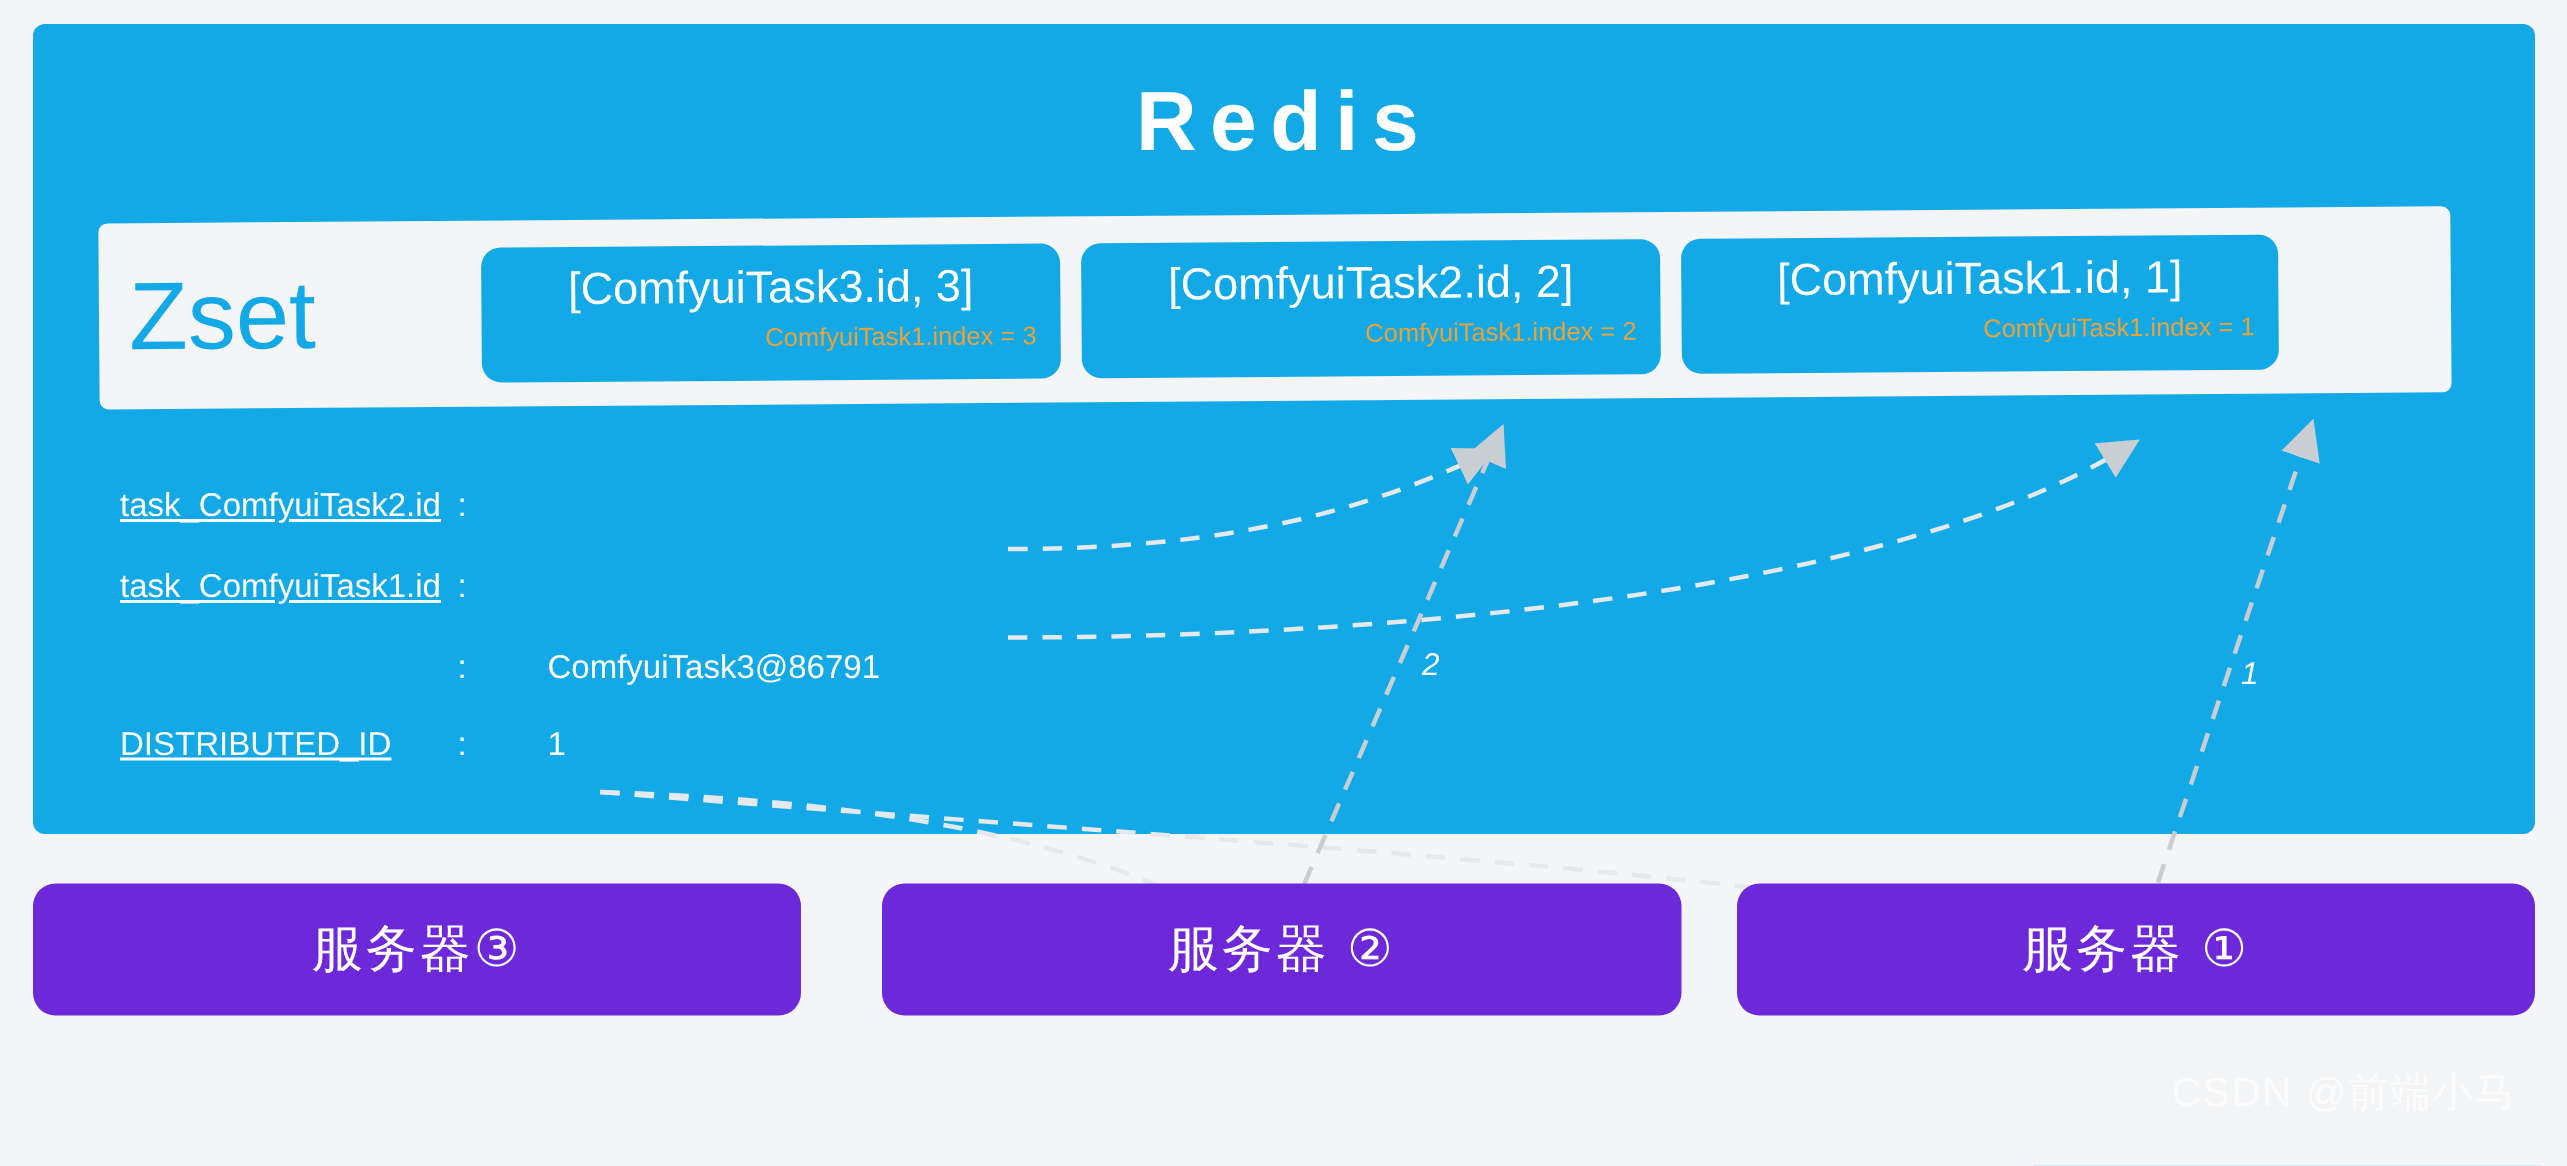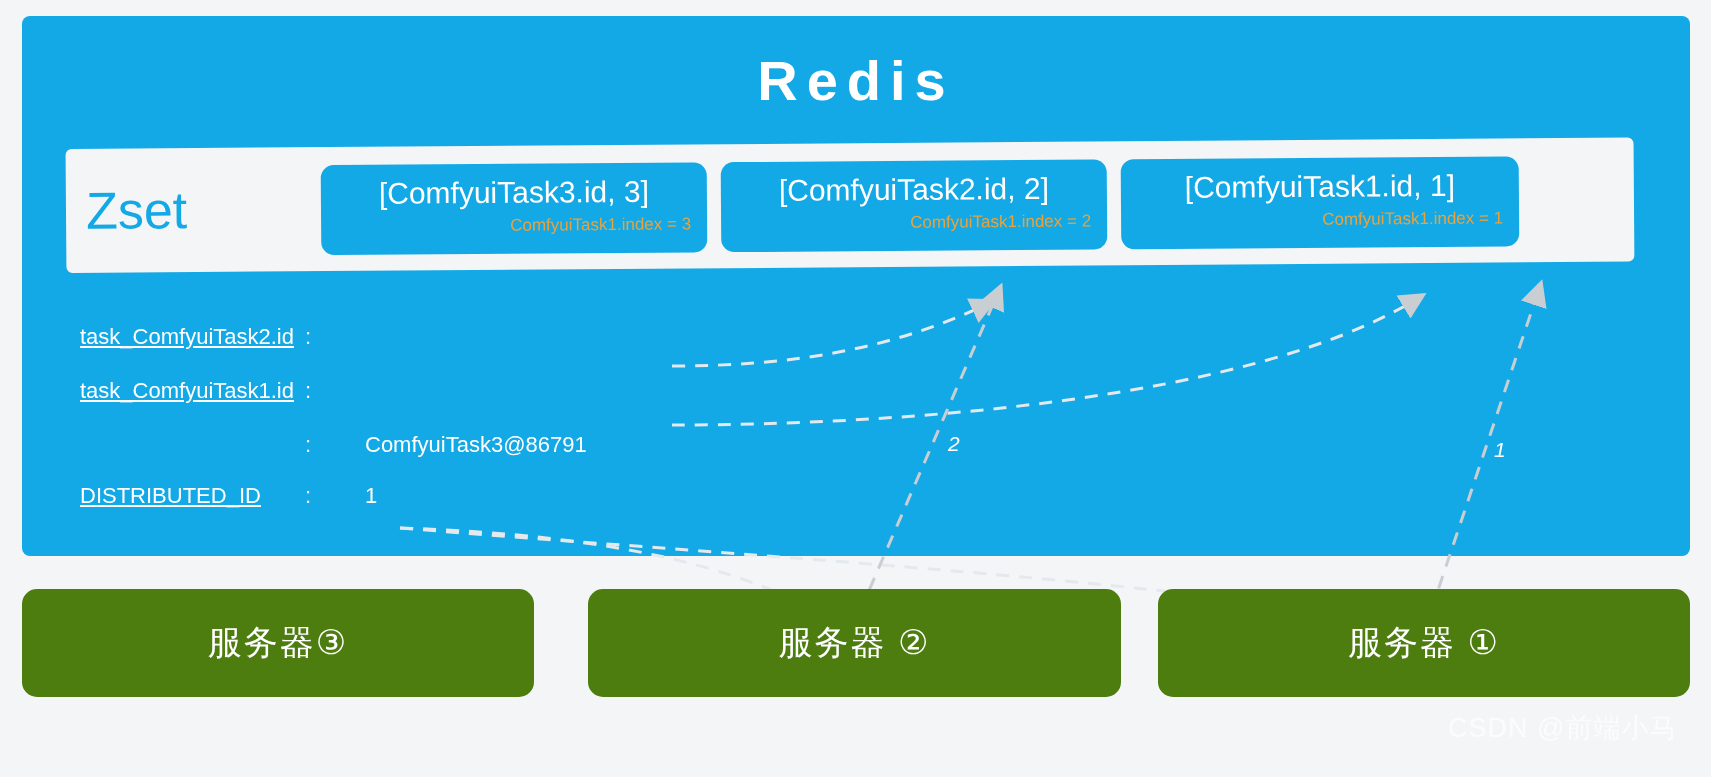--- a/index.html
+++ b/index.html
@@ -62,21 +62,21 @@
     width: 1568px;
     height: 124px;
     transform: rotate(-0.42deg);
     transform-origin: left center;
   }
   #zset-label {
     position: absolute;
     left: 20px;
     top: 20px;
     color: #13a8e6;
-    font-size: 52px;
+    font-size: 64px;
     line-height: 84px;
   }
   .zcard {
     position: absolute;
     top: 18px;
     height: 90px;
     background: #13a8e6;
     border-radius: 13px;
     box-sizing: border-box;
     padding: 9px 16px 0 16px;
@@ -116,22 +116,22 @@
   }
   .kv-key { position: absolute; left: 0; text-decoration: underline; }
   .kv-colon { position: absolute; left: 225px; }
   .kv-val { position: absolute; left: 285px; }
   .kv-row.compact { height: 48px; line-height: 48px; }
 
   
   .server-box {
     position: absolute;
     top: 589px;
-    height: 108px;
-    background: #4d7c0f;
+    height: 88px;
+    background: #6d28d9;
     border-radius: 15px;
     color: #ffffff;
     font-size: 34px;
     display: flex;
     align-items: center;
     justify-content: center;
     letter-spacing: 2px;
     box-sizing: border-box;
   }
   #server-3 { left: 22px;   width: 512px; }

